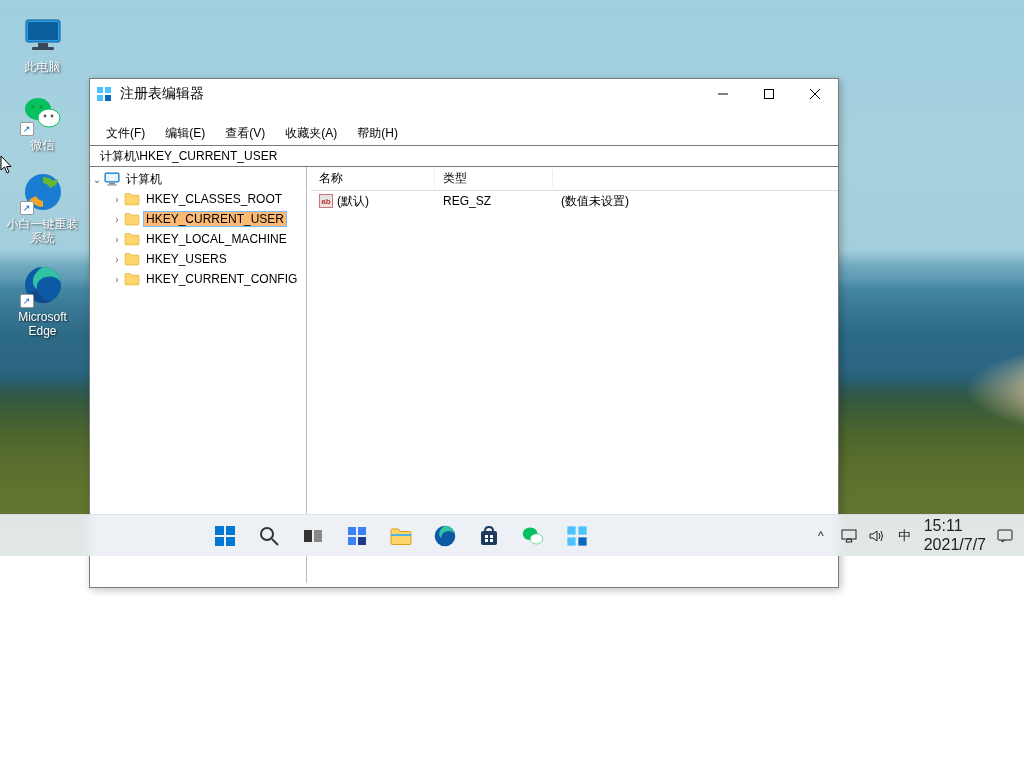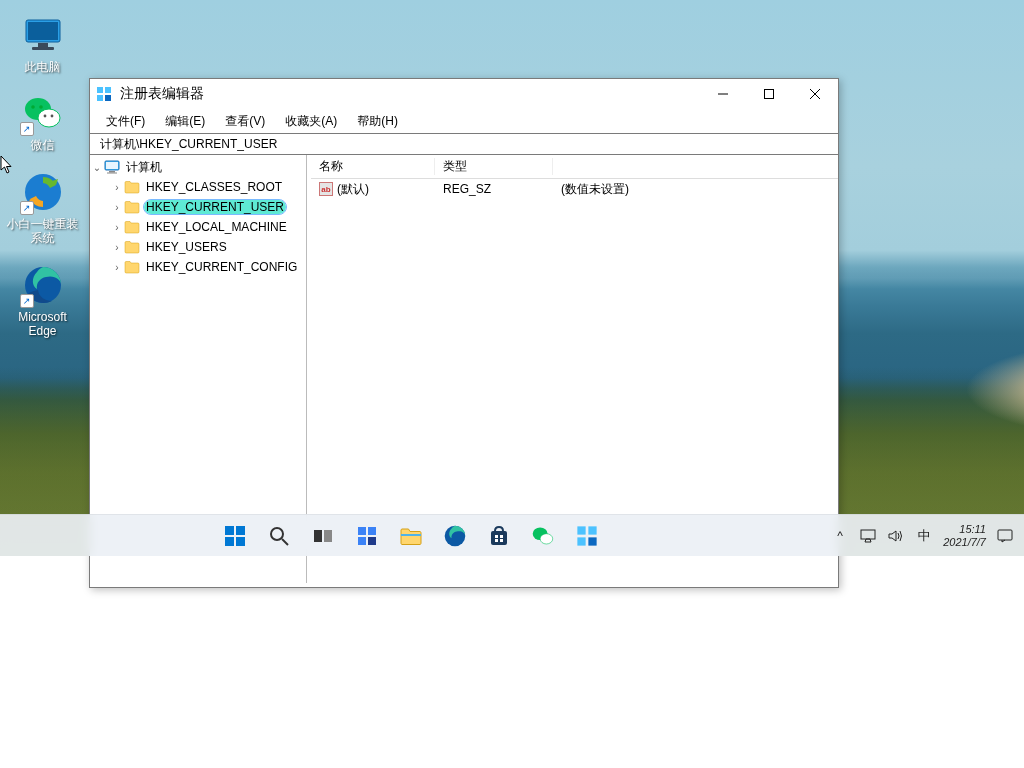--- a/index.html
+++ b/index.html
@@ -38,35 +38,35 @@
   position: absolute; left: 89px; top: 78px; width: 750px; height: 510px;
   background: #fff; border: 1px solid #7a7a7a; box-shadow: 2px 2px 8px rgba(0,0,0,.25);
   display: flex; flex-direction: column;
 }
 .titlebar { height: 30px; display: flex; align-items: center; padding-left: 6px; background:#fff; }
 .titlebar .app-icon { width: 16px; height: 16px; margin-right: 8px; }
 .titlebar .title-text { font-size: 14px; flex: 1; }
 .title-controls { display: flex; height: 100%; }
 .title-controls .ctrl { width: 46px; display: flex; align-items: center; justify-content: center; font-size: 10px; cursor: pointer; }
 
-.menubar { height: 24px; display: flex; align-items: center; padding: 0 6px; gap: 0; font-size: 12px; background:#fff; }
+.menubar { height: 24px; display: flex; align-items: center; padding: 0 6px; gap: 0; font-size: 12px; background:#fff;margin-top:12px; }
 .menubar .menu-item { padding: 3px 10px; cursor: pointer; }
 
 .address-bar { height: 22px; border: 1px solid #7a7a7a; border-left:none; border-right:none; padding: 2px 10px; font-size: 12px; background:#fff; }
 
 .body-split { flex: 1; display: flex; border-top: 0; min-height: 0; }
 .tree-pane { width: 217px; border-right: 1px solid #bbb; overflow: auto; padding-top: 2px; }
 .splitter { width: 4px; cursor: col-resize; }
 .list-pane { flex: 1; display: flex; flex-direction: column; }
 
 .tree-row { display: flex; align-items: center; height: 20px; font-size: 12px; white-space: nowrap; cursor: pointer; padding-right:4px;}
 .tree-row .twist { width: 14px; text-align: center; color: #666; font-size: 10px; cursor: pointer; }
 .tree-row .ticon { width: 16px; height: 16px; margin-right: 4px; display:flex; align-items:center; justify-content:center;}
 .tree-row .tlabel { padding: 0 2px; }
-.tree-row.selected .tlabel { background: #5eead4; outline: 1px solid #7abaff; border-radius: 7px; }
+.tree-row.selected .tlabel { background: #fdba74; outline: 1px solid #7abaff; }
 .tree-children { padding-left: 20px; }
 
 .list-header { display: flex; height: 24px; border-bottom: 1px solid #ddd; font-size: 12px; align-items:center; }
 .list-header .col { padding: 0 8px; border-right: 1px solid #eee; cursor:pointer; }
 .list-rows { flex:1; }
 .list-row { display: flex; height: 20px; font-size: 12px; align-items: center; cursor:pointer; }
 .list-row .col { padding: 0 8px; display:flex; align-items:center; gap:4px; }
 .col.name { width: 124px; }
 .col.type { width: 118px; }
 .col.data { flex: 1; }
@@ -76,21 +76,21 @@
 
 .taskbar {
   position: absolute; left: 0; bottom: 0; width: 1024px; height: 42px;
   background: rgba(235,240,245,.92); backdrop-filter: blur(6px);
   display: flex; align-items: center;
   border-top: 1px solid rgba(0,0,0,.05);
 }
 .task-center { flex:1; display:flex; justify-content:center; gap:6px; align-items:center; }
 .task-btn { width:38px; height:38px; display:flex; align-items:center; justify-content:center; border-radius:4px; cursor:pointer; }
 .tray { display:flex; align-items:center; gap:10px; padding:0 10px; font-size:12px; color:#222; }
-.tray .clock { text-align:right; line-height:1.15; font-size:11px;font-style:italic; }
+.tray .clock { line-height:1.15; font-size:16px; }
 .tray .tray-ic { width:18px; height:18px; display:flex; align-items:center; justify-content:center; cursor:pointer; }
 
 svg { display:block; }
 </style>
 </head>
 <body>
 
 <div class="desktop">
 
   <svg class="cursor" width="16" height="20" viewBox="0 0 16 20">

